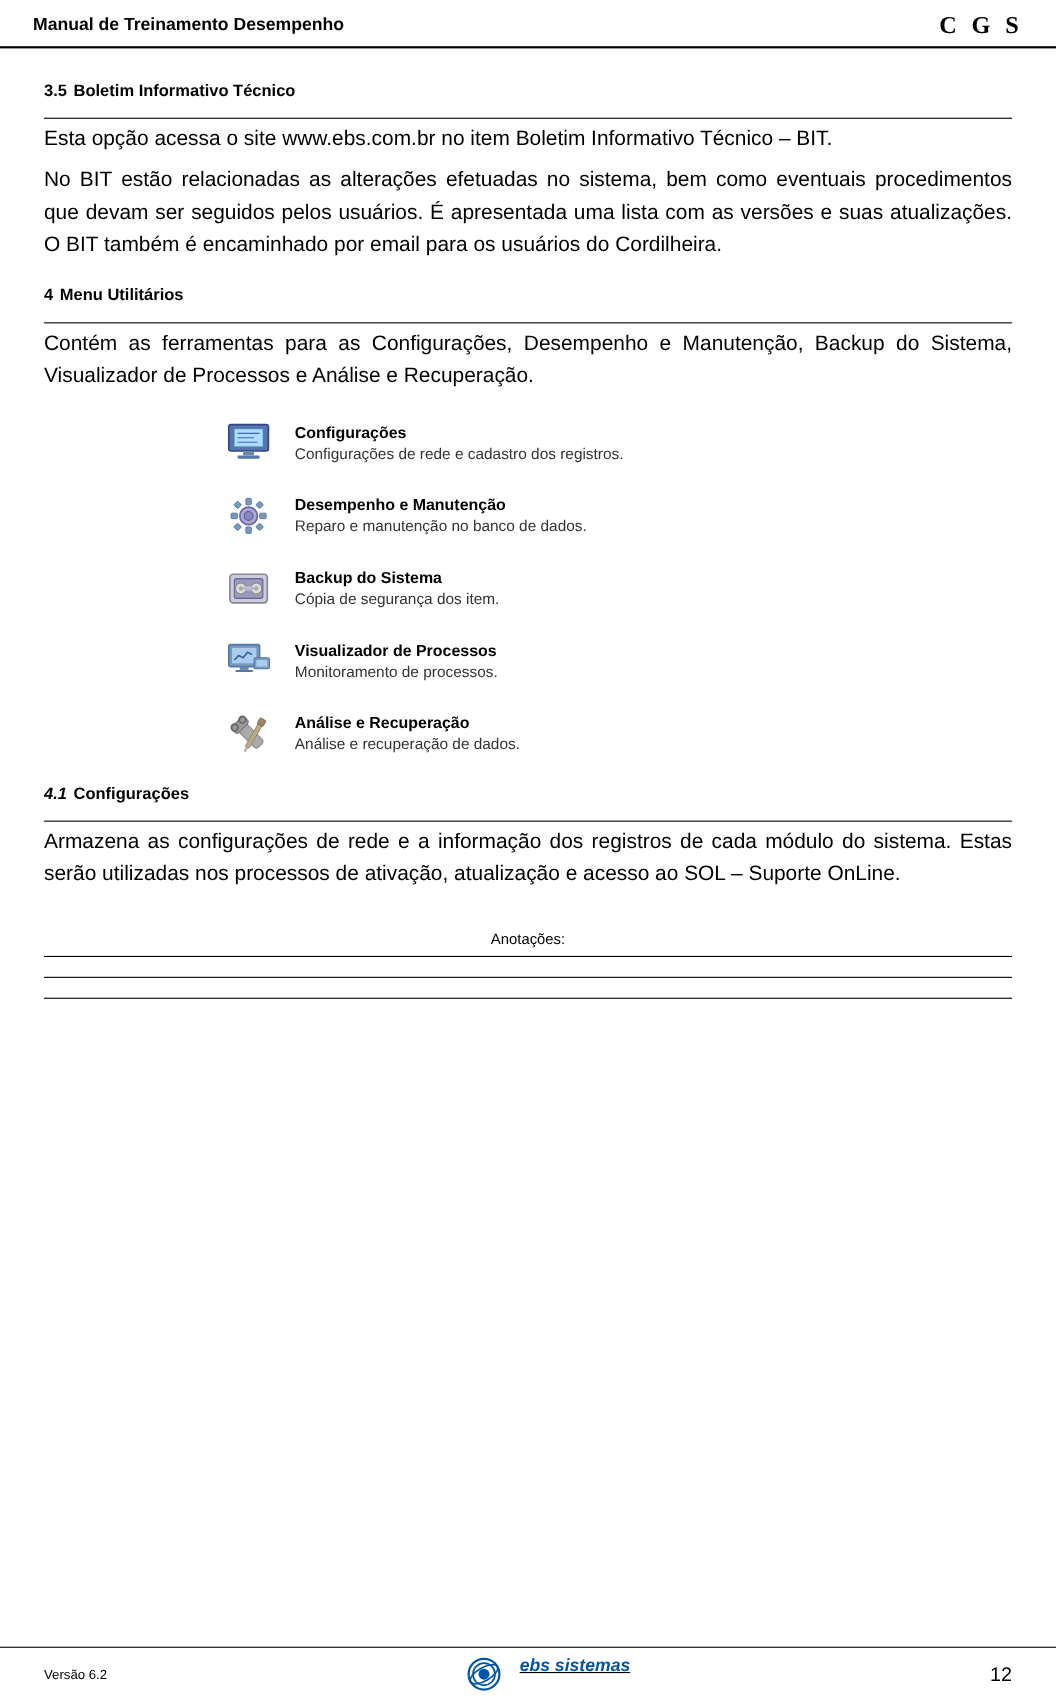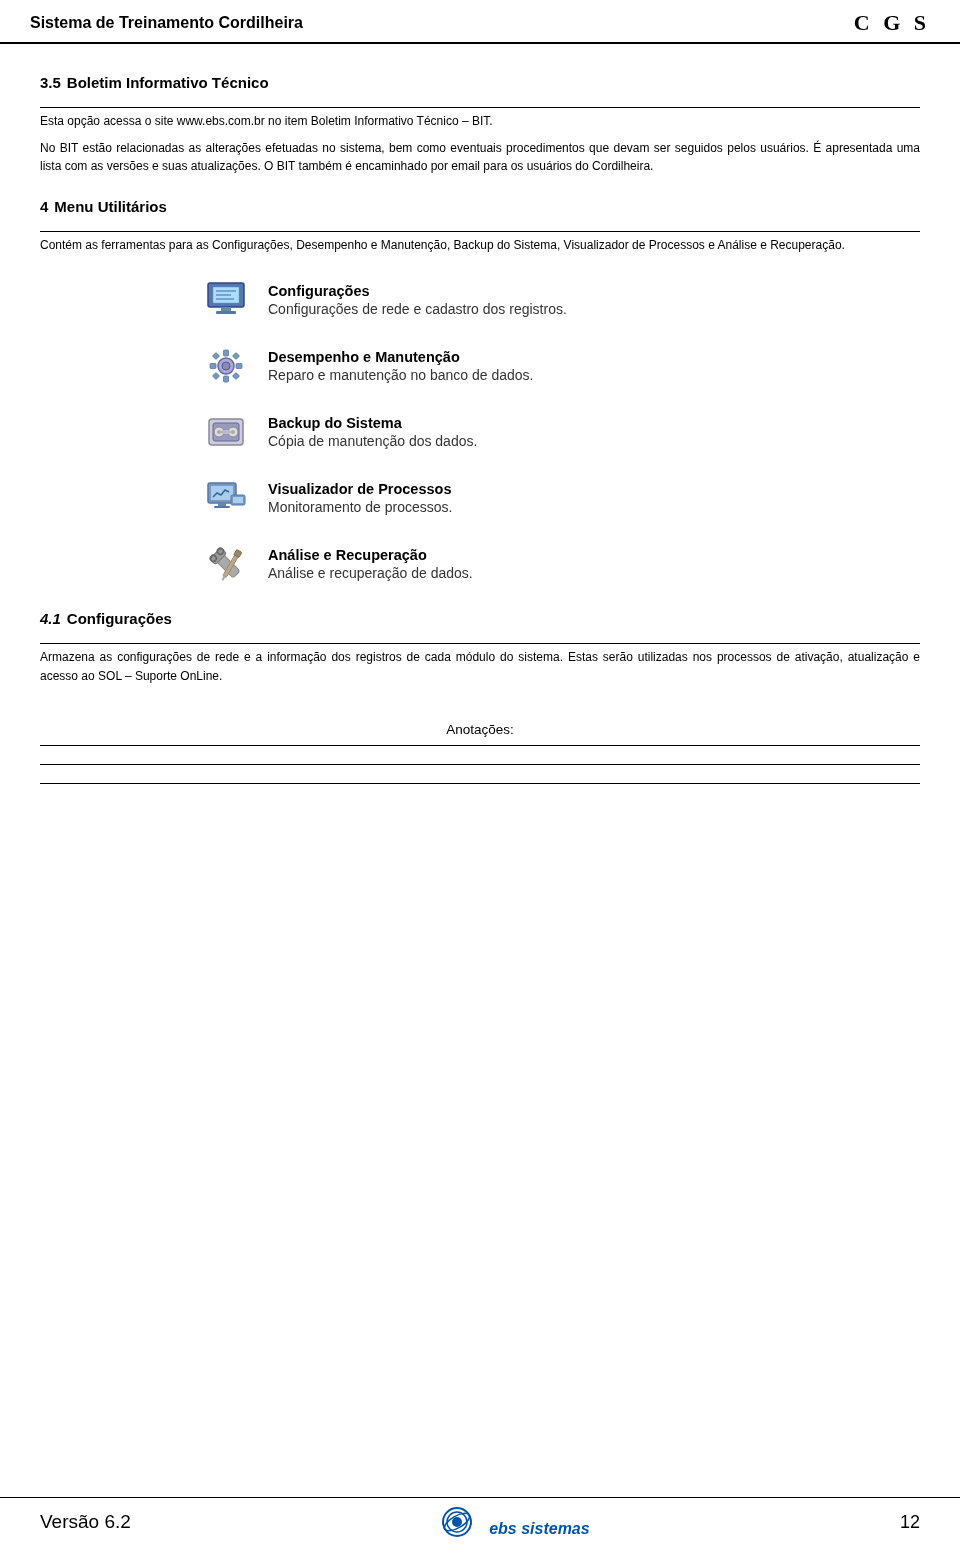--- a/index.html
+++ b/index.html
@@ -57,21 +57,21 @@
       border-bottom: 1px solid #000;
       display: flex;
       align-items: baseline;
       gap: 6px;
     }
     .section-number {
       font-weight: bold;
     }
 
     p.body-text {
-      font-size: 12px;
+      font-size: 19px;
       line-height: 1.55;
       margin-bottom: 8px;
       text-align: justify;
     }
 
     
     .menu-items-container {
       margin: 20px auto;
       width: 560px;
     }
@@ -134,26 +134,27 @@
     
     .footer {
       border-top: 1px solid #000;
       display: flex;
       justify-content: space-between;
       align-items: center;
       padding: 8px 40px;
       margin-top: auto;
     }
     .footer-version {
-      font-size: 19px;
+      font-size: 12px;
     }
     .footer-logo-area {
       display: flex;
-      align-items: flex-end;
+      align-items: flex-start;
       gap: 16px;
+      text-decoration: underline;
     }
     .footer-logo-icon {
       width: 32px;
       height: 32px;
     }
     .footer-logo-text {
       font-size: 16px;
       font-weight: bold;
       color: #000;
       font-style: italic;
@@ -165,21 +166,21 @@
     .subsection-number {
       font-style: italic;
     }
   </style>
 </head>
 <body>
 
 <div class="page-wrapper">
 
   <div class="header">
-    <span class="header-title">Sistema de Treinamento Cordilheira</span>
+    <span class="header-title">Manual de Treinamento Desempenho</span>
     <span class="header-logo">C G S</span>
   </div>
 
   <div class="content">
 
     <div class="section-heading">
       <span class="section-number">3.5</span>
       <span>Boletim Informativo Técnico</span>
     </div>
 
@@ -247,21 +248,21 @@
             <circle cx="16" cy="23" r="5" fill="#ddd" stroke="#888" stroke-width="1"></circle>
             <circle cx="30" cy="23" r="5" fill="#ddd" stroke="#888" stroke-width="1"></circle>
             <circle cx="16" cy="23" r="2" fill="#aaa"></circle>
             <circle cx="30" cy="23" r="2" fill="#aaa"></circle>
             <line x1="18" y1="23" x2="28" y2="23" stroke="#888" stroke-width="1"></line>
             <rect x="19" y="21" width="8" height="4" fill="#bbbbcc"></rect>
           </svg>
         </div>
         <div class="menu-item-text">
           <span class="menu-item-title">Backup do Sistema</span>
-          <span class="menu-item-desc">Cópia de manutenção dos dados.</span>
+          <span class="menu-item-desc">Cópia de segurança dos item.</span>
         </div>
       </div>
 
       <div class="menu-item-row">
         <div class="menu-item-icon">
           <svg class="icon-svg" viewBox="0 0 46 46" xmlns="http://www.w3.org/2000/svg">
 
             <rect x="5" y="8" width="28" height="20" rx="2" fill="#7799bb" stroke="#5577aa" stroke-width="1.5"></rect>
             <rect x="8" y="11" width="22" height="14" fill="#aaccee"></rect>
             <rect x="15" y="28" width="8" height="3" fill="#6688aa"></rect>

